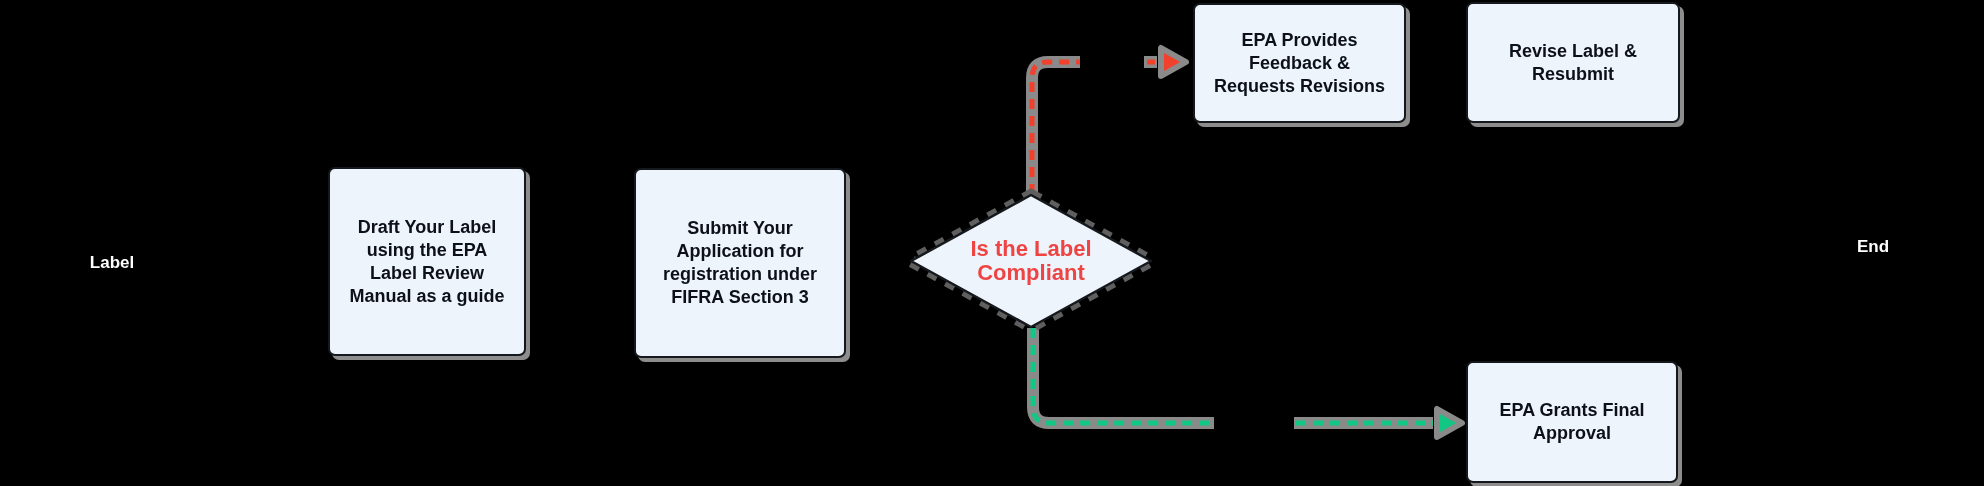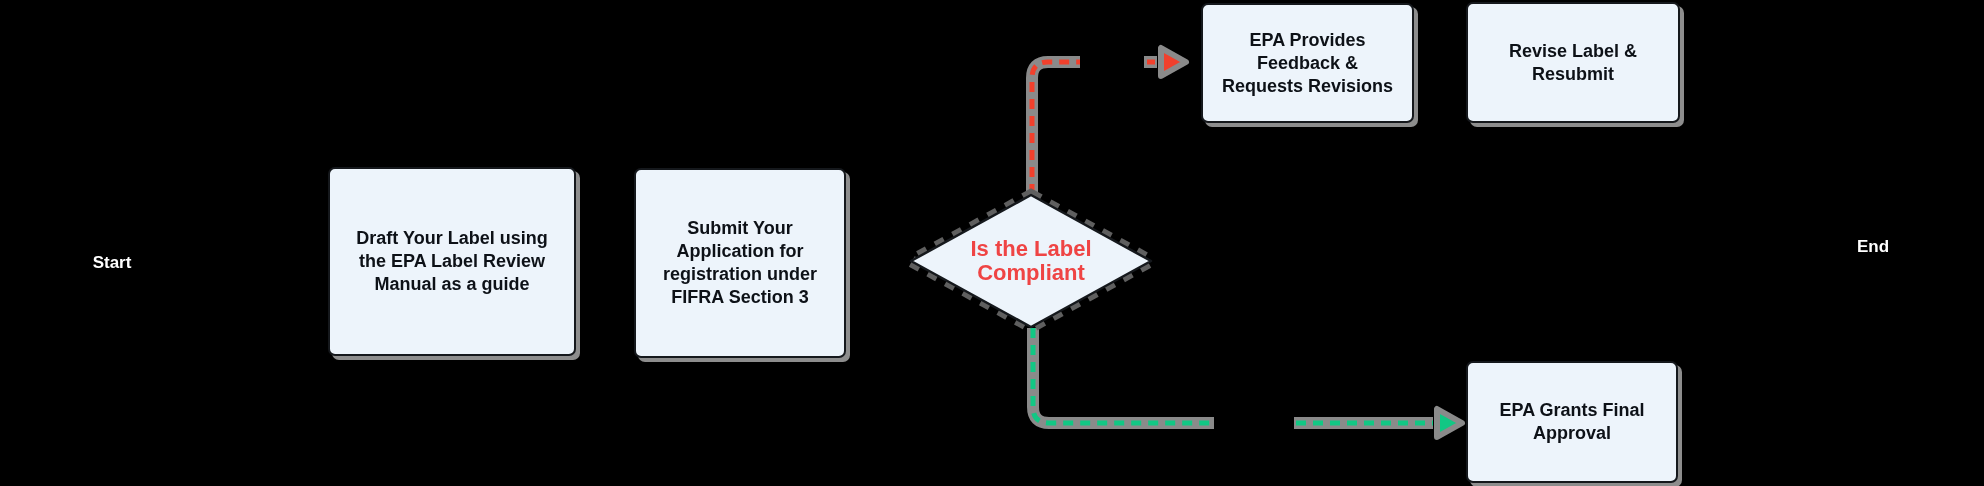--- a/index.html
+++ b/index.html
@@ -116,36 +116,36 @@
       <path class="edge-dash" d="M1296,423 L1433,423" stroke="#12c784"></path>
       <polygon class="arrowhead" points="1437,409 1437,437 1462,423" fill="#12c784"></polygon>
     </g>
 
     <g>
       <polygon class="diamond-dashed" points="1031,195 1151,261 1031,327 911,261" stroke="#5f5f5f"></polygon>
       <polygon class="diamond-body" points="1031,195 1151,261 1031,327 911,261" fill="#edf4fb"></polygon>
     </g>
   </svg>
 
-  <div class="endpoint" style="left:57px; top:250px;">Start</div>
+  <div class="endpoint" style="left:57px; top:250px;">Label</div>
   <div class="endpoint" style="left:1818px; top:234px;">End</div>
 
-  <div class="node" style="left:328px; top:167px; width:248px; height:189px; padding:0 13px;justify-content:center;">
+  <div class="node" style="left:328px; top:167px; width:198px; height:189px; padding:0 13px;justify-content:center;">
     <span class="node-label">Draft Your Label using the EPA Label Review Manual as a guide</span>
   </div>
 
   <div class="node" style="left:634px; top:168px; width:212px; height:190px; padding:0 15px;">
     <span class="node-label">Submit Your Application for registration under FIFRA Section 3</span>
   </div>
 
   <div class="decision-label">
     <span>Is the Label Compliant</span>
   </div>
 
-  <div class="node" style="left:1193px; top:3px; width:213px; height:120px; padding:0 16px;margin-left:8px;">
+  <div class="node" style="left:1193px; top:3px; width:213px; height:120px; padding:0 16px;">
     <span class="node-label">EPA Provides Feedback &amp; Requests Revisions</span>
   </div>
 
   <div class="node" style="left:1466px; top:361px; width:212px; height:122px; padding:0 20px;">
     <span class="node-label">EPA Grants Final Approval</span>
   </div>
 
   <div class="node" style="left:1466px; top:2px; width:214px; height:121px; padding:0 20px;">
     <span class="node-label">Revise Label &amp; Resubmit</span>
   </div>

